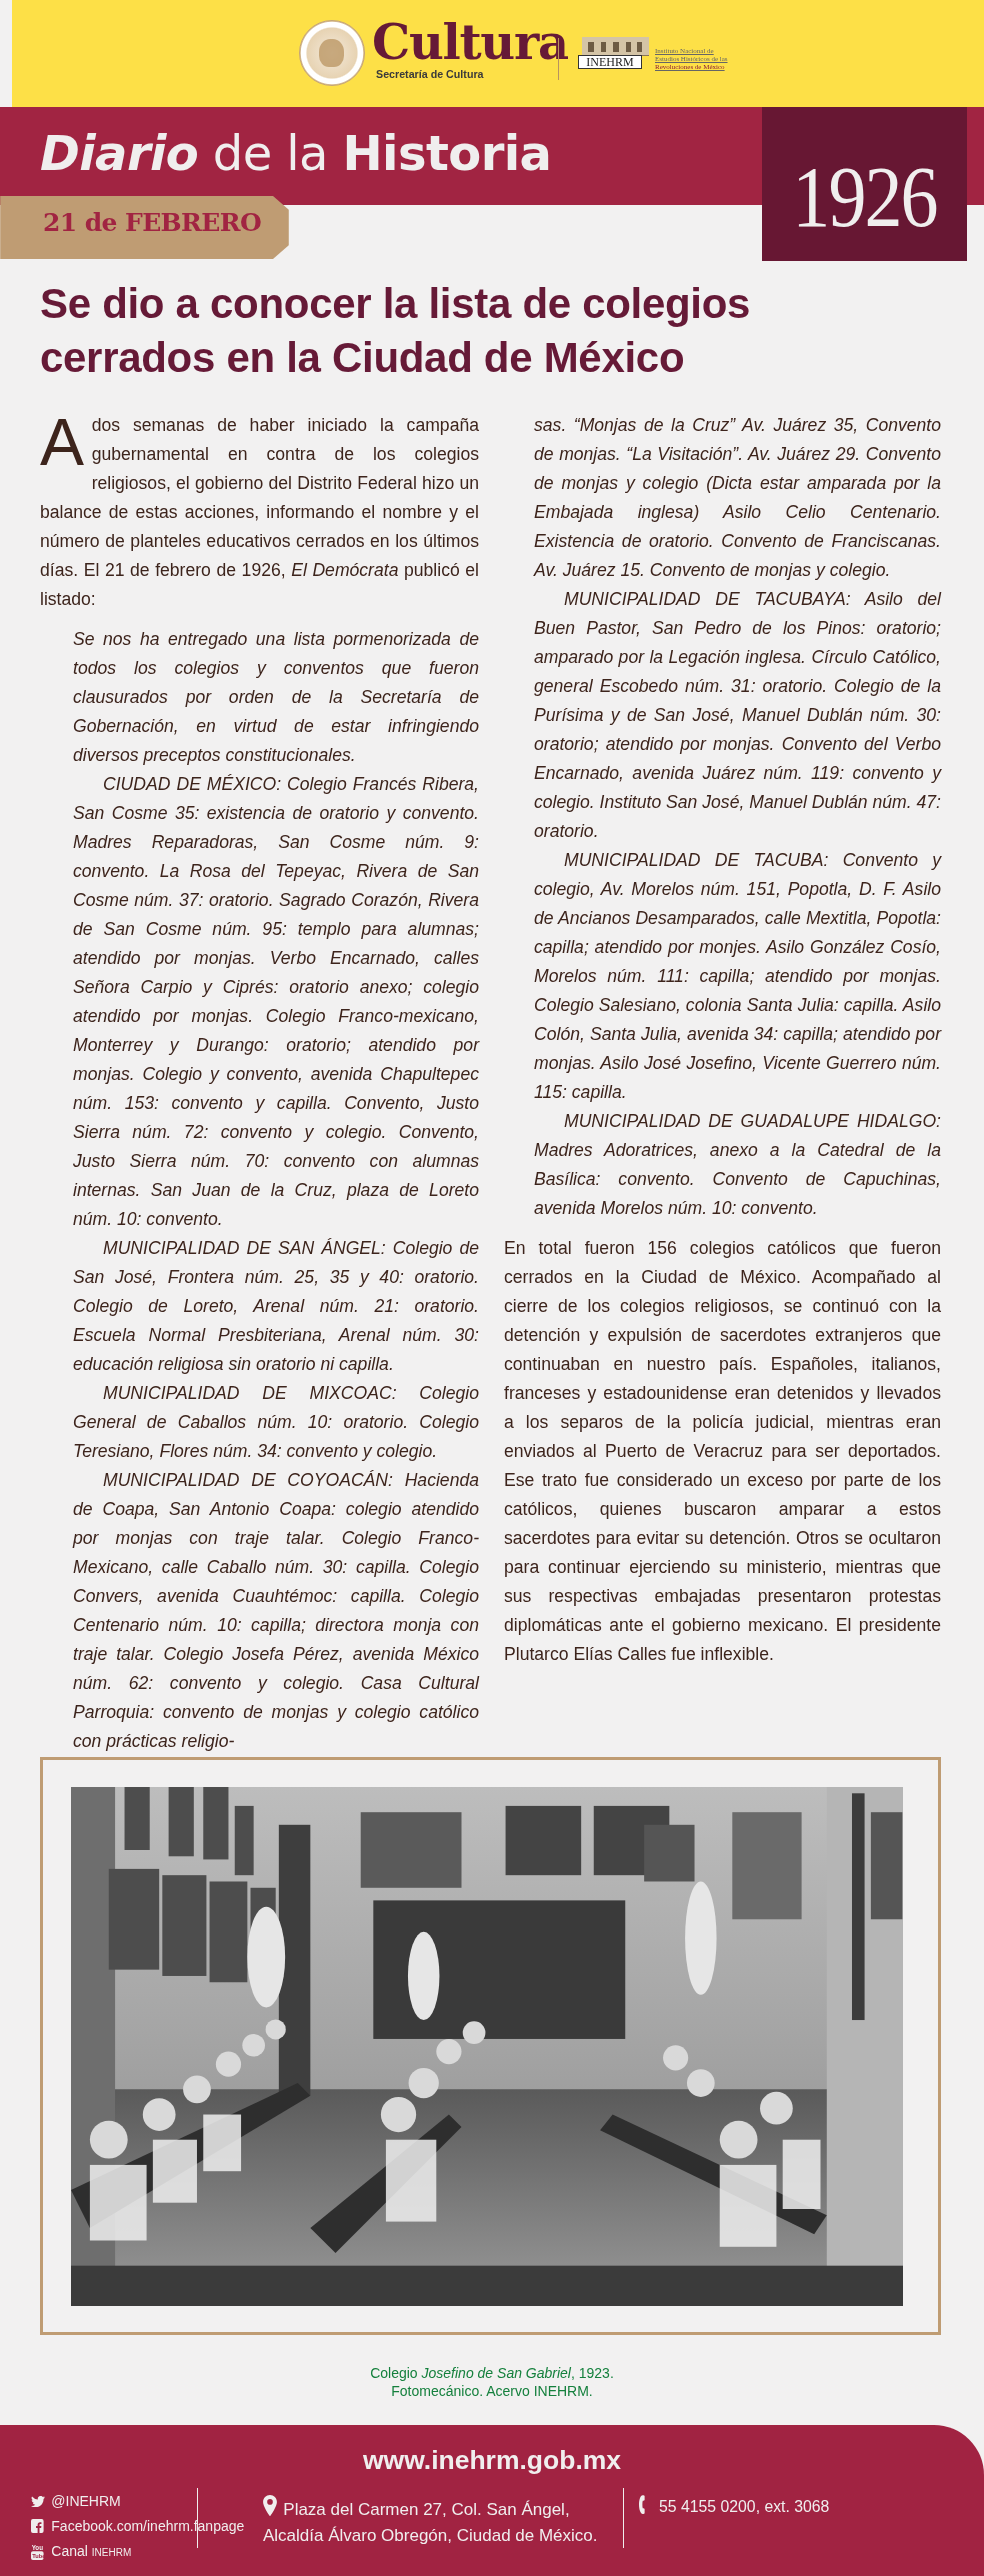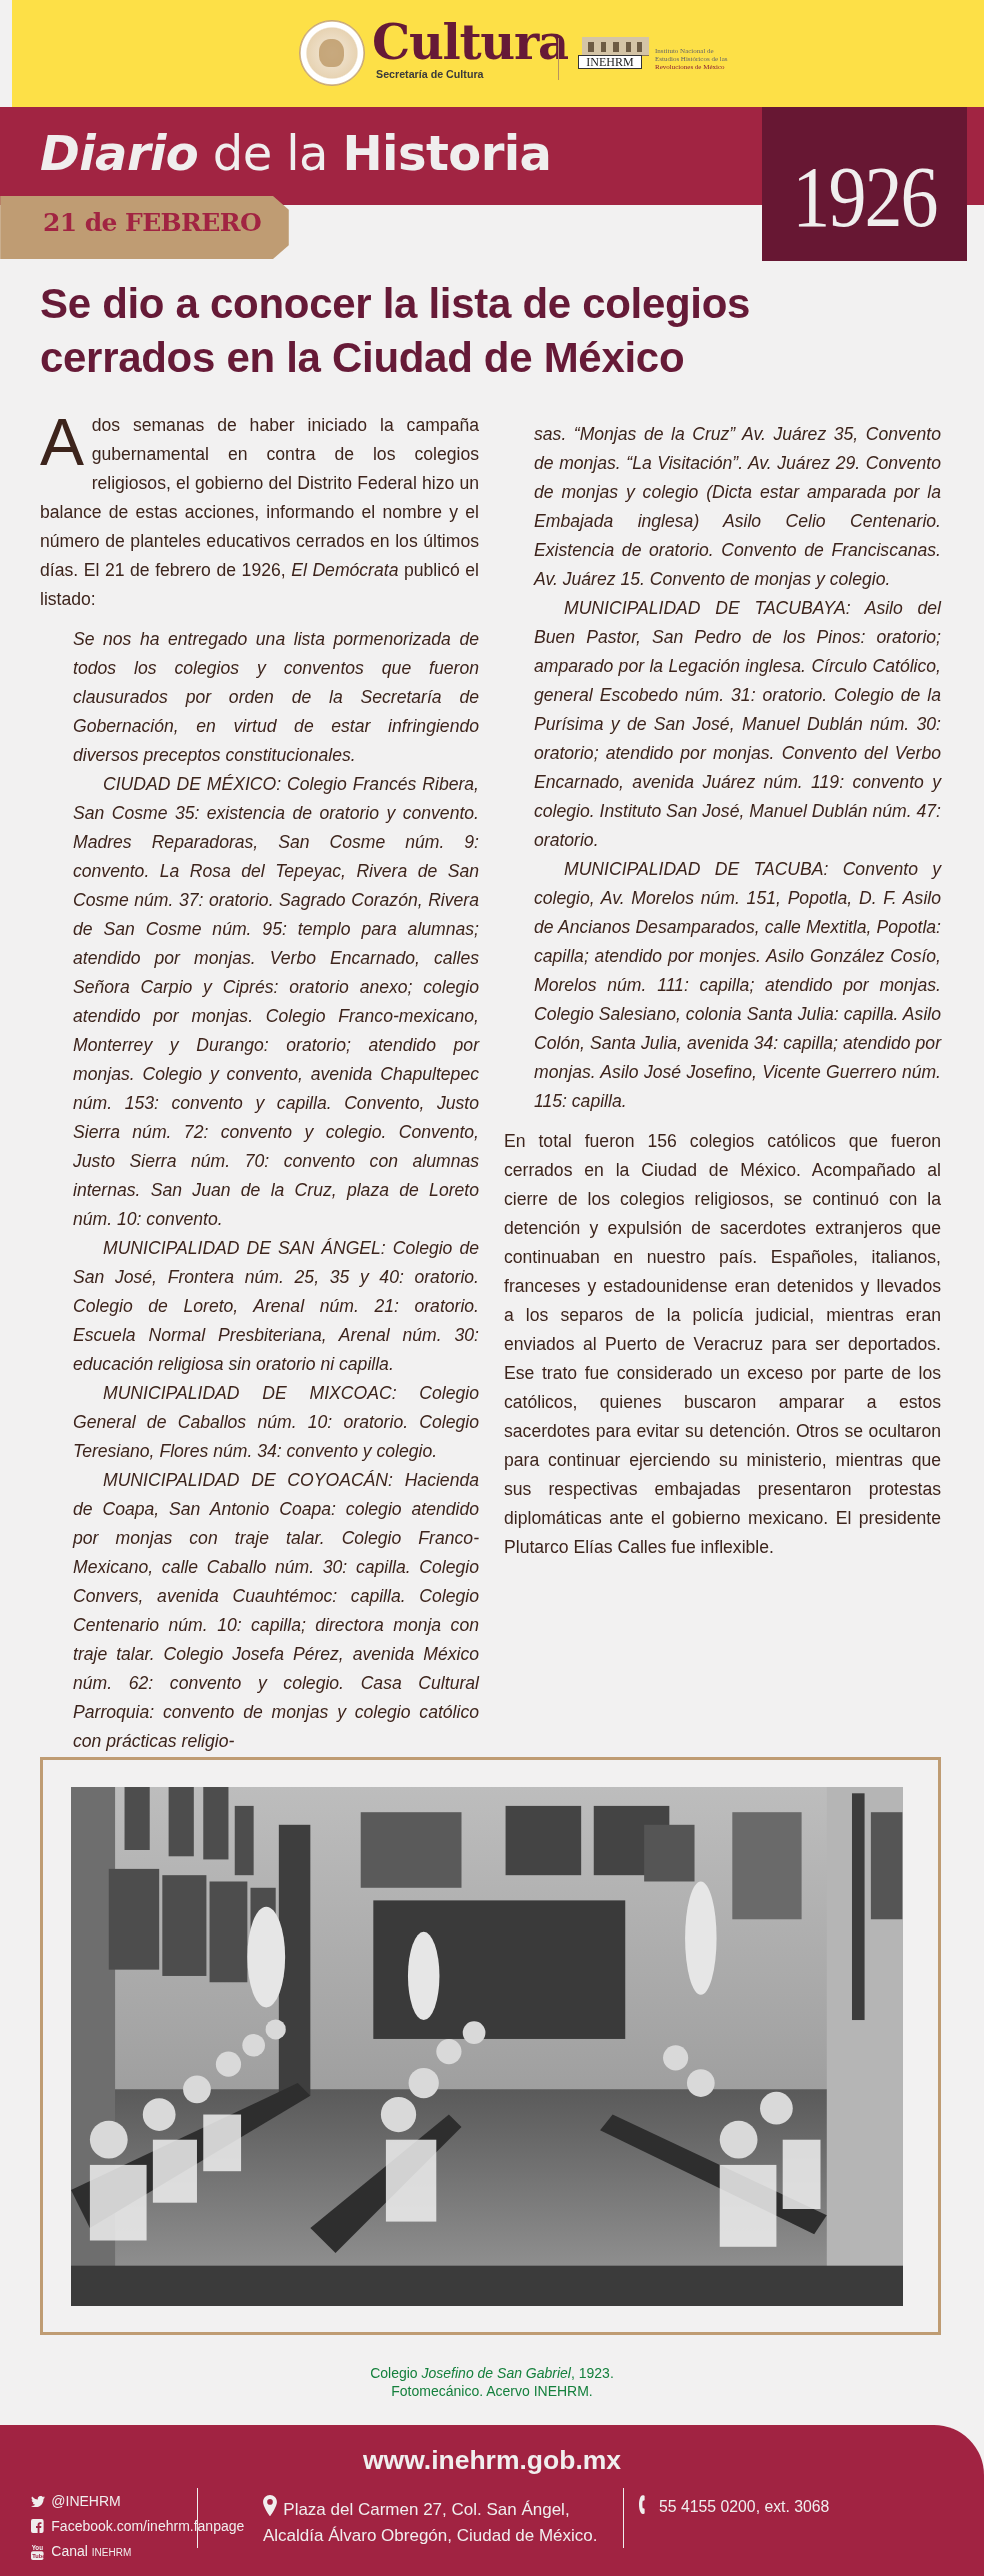--- a/index.html
+++ b/index.html
@@ -14,21 +14,21 @@
   .cultura-word { position: absolute; left: 360px; top: 17.6px; font-family: "DejaVu Serif", serif; font-weight: bold;
                   font-size: 48px; color: #661a37; letter-spacing: -1.3px; line-height: 1; }
   .cultura-sub { position: absolute; left: 364px; top: 68px; font-family: "Liberation Sans", sans-serif; font-weight: bold;
                  font-size: 10.7px; color: #3a3a3a; }
   .logo-divider { position: absolute; left: 546px; top: 38px; width: 1.3px; height: 42px; background: #b8935f; }
   .inehrm-box { position: absolute; left: 566px; top: 37px; width: 74px; height: 35px; }
   .inehrm-bld { position: absolute; left: 3.8px; top: 0; width: 67px; height: 19px; background: #d4c4a6; border-bottom: 1.3px solid #8a7656; }
   .inehrm-bld span { position: absolute; top: 5px; width: 5.7px; height: 10px; background: #6d5b43; }
   .inehrm-label { position: absolute; left: 0; top: 18px; width: 44px; height: 14px; border: 0.6px solid #333; background: #fff;
                   font-family: "Liberation Serif", serif; font-size: 12px; line-height: 12.6px; color: #222; text-align: center; width: 64px; }
-  .inehrm-text { position: absolute; left: 643px; top: 47px; font-family: "Liberation Serif", serif; font-size: 7px; line-height: 8.2px; color: #666; }
+  .inehrm-text { position: absolute; left: 643px; top: 47px; font-family: "Liberation Serif", serif; font-size: 7px; line-height: 8.2px; color: #666; text-decoration: underline; }
   .inehrm-text .red { color: #8a1c35; }
 
   
   .band { position: absolute; left: 0; top: 107px; width: 984px; height: 98px; background: #a12442; }
   .diario-title { position: absolute; left: 40px; top: 129px; font-family: "DejaVu Sans", sans-serif; font-size: 48px; color: #f0eeee; line-height: 1; letter-spacing: -0.6px; }
   .diario-title .it { font-style: italic; font-weight: bold; }
   .diario-title .lt { font-weight: normal; font-family: "DejaVu Sans", sans-serif; }
   .diario-title .bd { font-weight: bold; }
   .date-tag { position: absolute; left: 0; top: 196px; width: 289px; height: 63px; }
   .date-tag svg { position: absolute; left: 0; top: 0; }
@@ -40,21 +40,21 @@
   
   .headline { position: absolute; left: 40px; top: 277px; width: 832px; font-family: "Liberation Sans", sans-serif; font-weight: bold;
               font-size: 42px; line-height: 54px; color: #661a37; letter-spacing: -0.3px; }
 
   
   .col { position: absolute; font-family: "Liberation Sans", sans-serif; font-size: 17.6px; line-height: 29px; color: #3d241c; text-align: justify; hyphens: auto; }
   .col-left { left: 40px; top: 411px; width: 439px; }
   .col-right { left: 534px; top: 411px; width: 407px; }
   .col p { margin: 0; }
   .dropcap { float: left; font-size: 66px; line-height: 55px; margin: 3.8px 7.6px 0 0; color: #3d241c; font-family: "Liberation Sans", sans-serif; }
-  .quote { padding-left: 33px; font-style: italic; margin-top: 9px; }
+  .quote { padding-left: 33px; font-style: italic; }
   .quote p.indent { text-indent: 30px; }
   .col-right .quote { padding-left: 0; }
   .col-right .quote p.indent { text-indent: 30px; }
   .conclusion { margin-top: 11.3px !important; }
 
   
   .photo-frame { position: absolute; left: 40px; top: 1757px; width: 901px; height: 578px; border: 3.2px solid #bf9c73; background: #f2f1f1; }
   .photo { position: absolute; left: 71px; top: 1787px; width: 832px; height: 519px; overflow: hidden; background: #8b8b8b; }
   .caption { position: absolute; left: 0; top: 2364px; width: 984px; text-align: center; font-family: "Liberation Sans", sans-serif; font-size: 14px; line-height: 18px; color: #15803d; }
   .caption i { font-style: italic; }
@@ -122,20 +122,21 @@
     <p class="indent">MUNICIPALIDAD DE MIXCOAC: Colegio General de Caballos núm. 10: oratorio. Colegio Teresiano, Flores núm. 34: convento y colegio.</p>
     <p class="indent">MUNICIPALIDAD DE COYOACÁN: Hacienda de Coapa, San Antonio Coapa: colegio atendido por monjas con traje talar. Colegio Franco-Mexicano, calle Caballo núm. 30: capilla. Colegio Convers, avenida Cuauhtémoc: capilla. Colegio Centenario núm. 10: capilla; directora monja con traje talar. Colegio Josefa Pérez, avenida México núm. 62: convento y colegio. Casa Cultural Parroquia: convento de monjas y colegio católico con prácticas religio-</p>
   </div>
 </div>
 
 <div class="col col-right">
   <div class="quote">
     <p>sas. “Monjas de la Cruz” Av. Juárez 35, Convento de monjas. “La Visitación”. Av. Juárez 29. Convento de monjas y colegio (Dicta estar amparada por la Embajada inglesa) Asilo Celio Centenario. Existencia de oratorio. Convento de Franciscanas. Av. Juárez 15. Convento de monjas y colegio.</p>
     <p class="indent">MUNICIPALIDAD DE TACUBAYA: Asilo del Buen Pastor, San Pedro de los Pinos: oratorio; amparado por la Legación inglesa. Círculo Católico, general Escobedo núm. 31: oratorio. Colegio de la Purísima y de San José, Manuel Dublán núm. 30: oratorio; atendido por monjas. Convento del Verbo Encarnado, avenida Juárez núm. 119: convento y colegio. Instituto San José, Manuel Dublán núm. 47: oratorio.</p>
     <p class="indent">MUNICIPALIDAD DE TACUBA: Convento y colegio, Av. Morelos núm. 151, Popotla, D. F. Asilo de Ancianos Desamparados, calle Mextitla, Popotla: capilla; atendido por monjes. Asilo González Cosío, Morelos núm. 111: capilla; atendido por monjas. Colegio Salesiano, colonia Santa Julia: capilla. Asilo Colón, Santa Julia, avenida 34: capilla; atendido por monjas. Asilo José Josefino, Vicente Guerrero núm. 115: capilla.</p>
+    <p class="indent">MUNICIPALIDAD DE GUADALUPE HIDALGO: Madres Adoratrices, anexo a la Catedral de la Basílica: convento. Convento de Capuchinas, avenida Morelos núm. 10: convento.</p>
   </div>
   <p class="conclusion" style="margin-left:-30px; width:437px;">En total fueron 156 colegios católicos que fueron cerrados en la Ciudad de México. Acompañado al cierre de los colegios religiosos, se continuó con la detención y expulsión de sacerdotes extranjeros que continuaban en nuestro país. Españoles, italianos, franceses y estadounidense eran detenidos y llevados a los separos de la policía judicial, mientras eran enviados al Puerto de Veracruz para ser deportados. Ese trato fue considerado un exceso por parte de los católicos, quienes buscaron amparar a estos sacerdotes para evitar su detención. Otros se ocultaron para continuar ejerciendo su ministerio, mientras que sus respectivas embajadas presentaron protestas diplomáticas ante el gobierno mexicano. El presidente Plutarco Elías Calles fue inflexible.</p>
 </div>
 
 <div class="photo-frame"></div>
 <div class="photo" title="Fotografía histórica de un salón de clases con alumnas en pupitres">
   <svg width="832" height="519" viewBox="0 0 1321 824">
     <defs>
       <linearGradient id="floor" x1="0" y1="0" x2="0" y2="1">
         <stop offset="0" stop-color="#5a5a5a"></stop>

